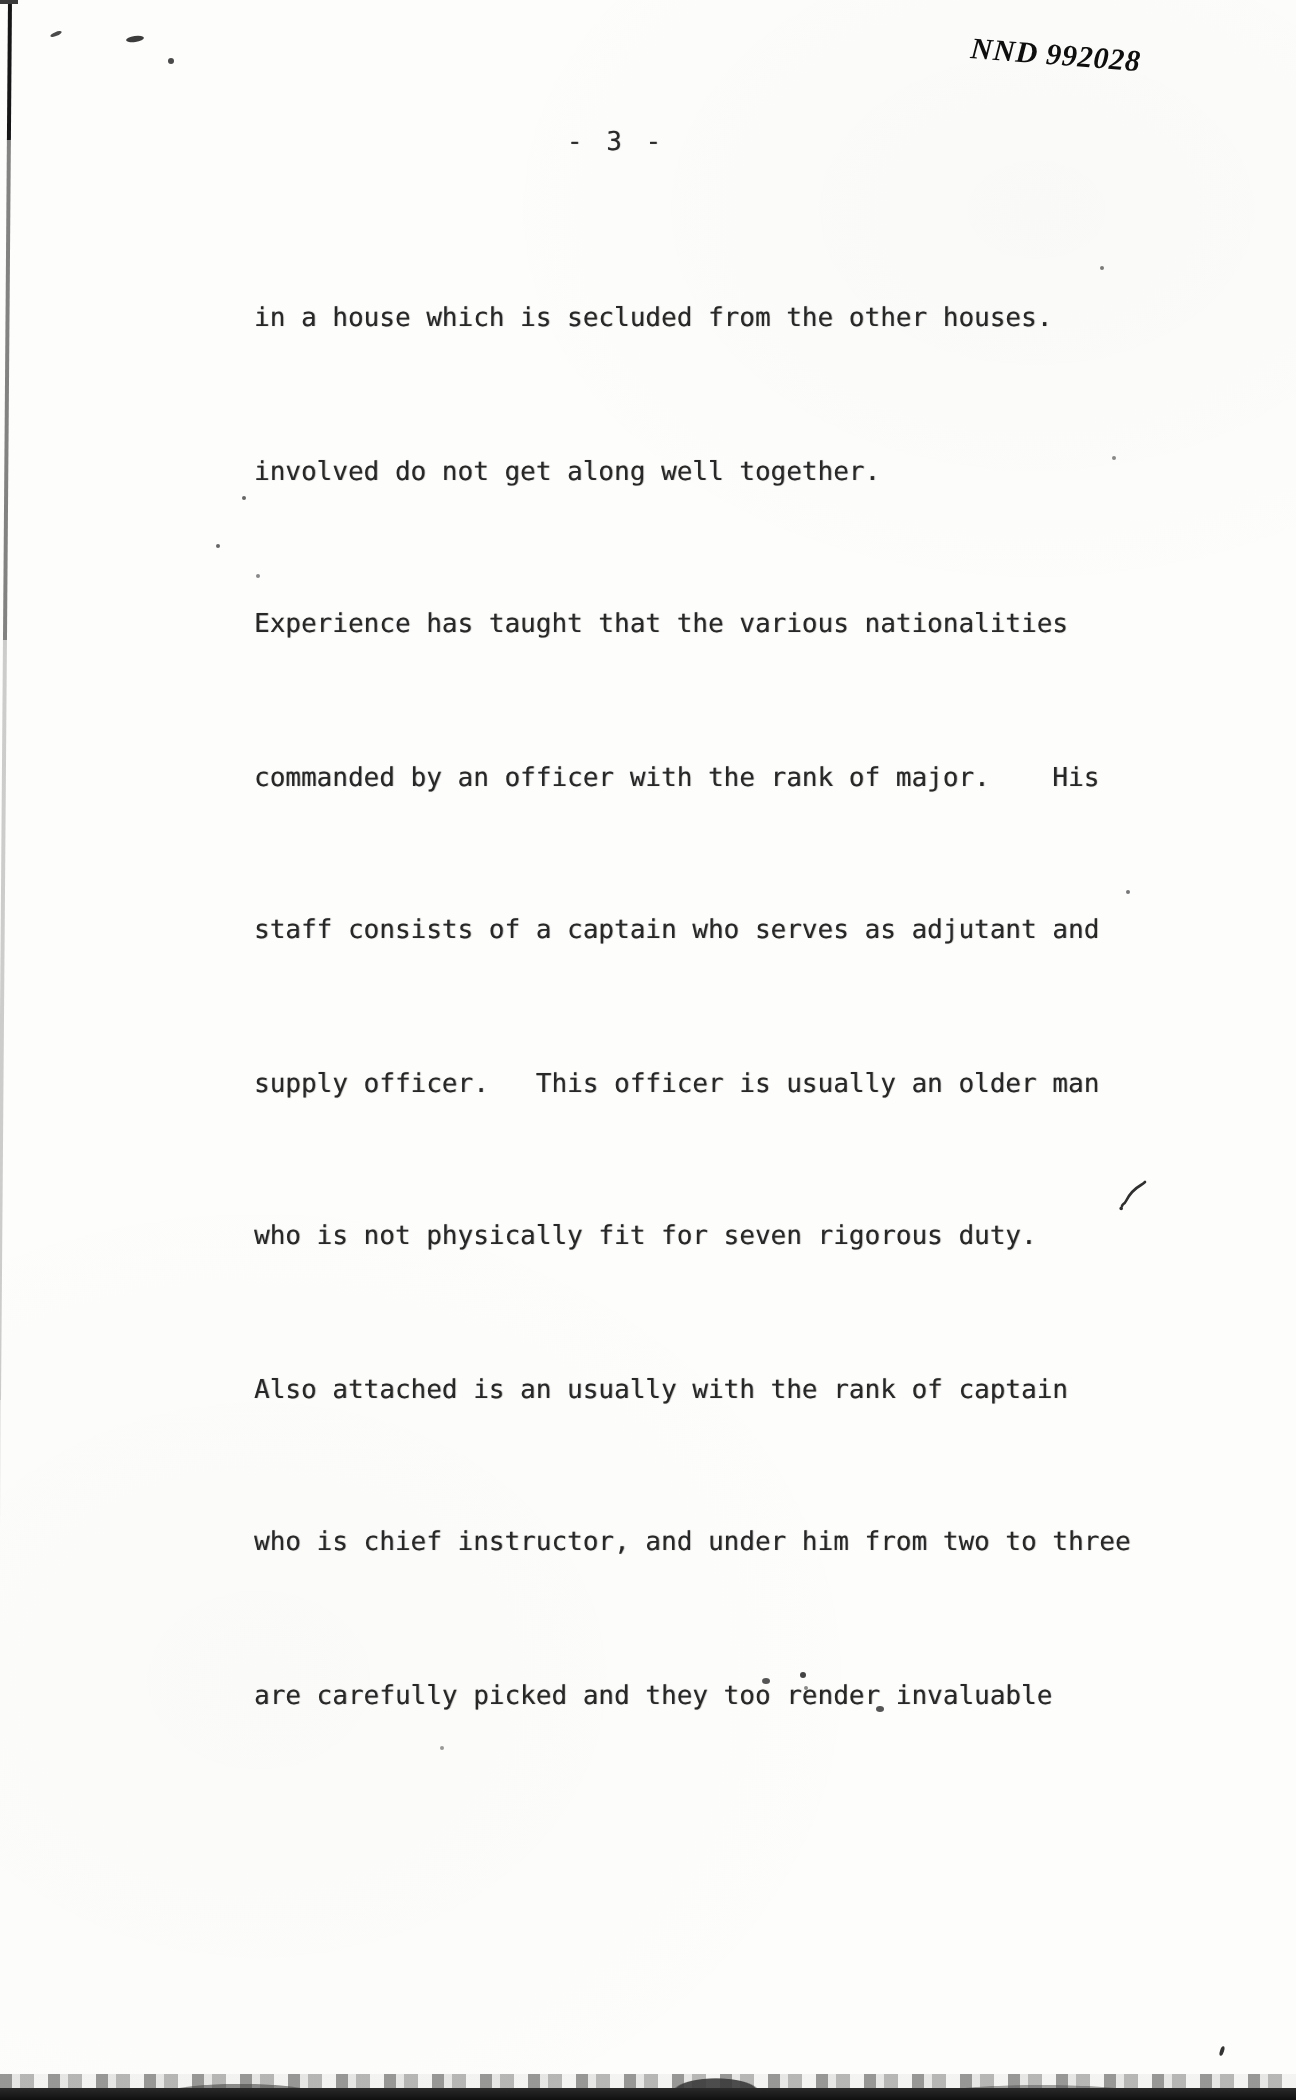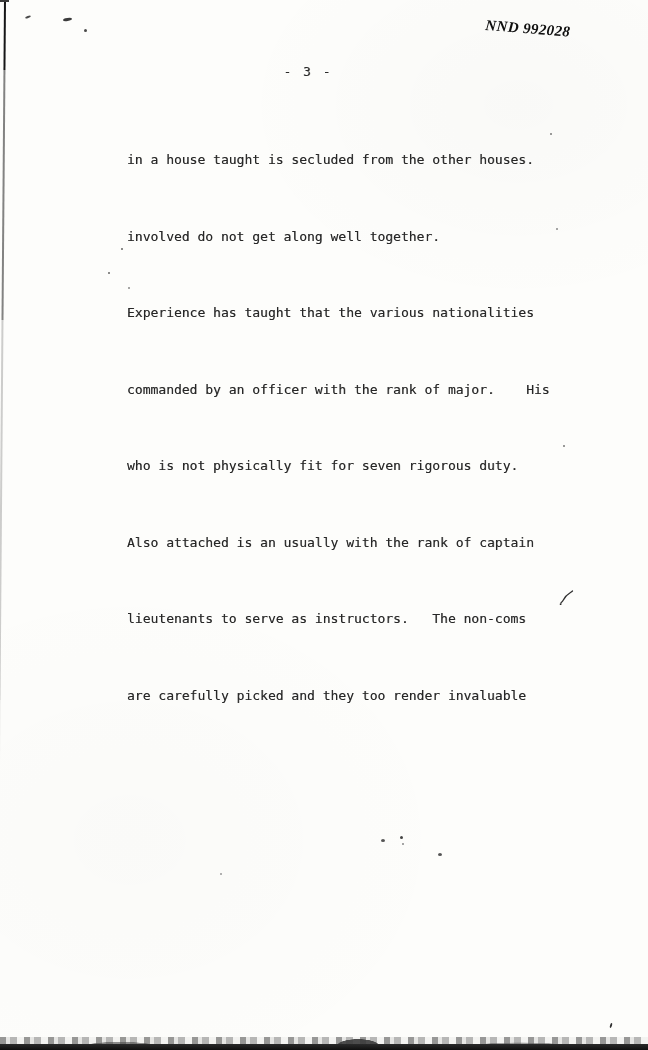--- a/index.html
+++ b/index.html
@@ -96,27 +96,29 @@
 <div class="paper-tone"></div>
 
 <div class="left-edge-line"></div>
 <div class="corner-mark" style="left:0;top:0;width:9px;height:2px;"></div>
 
 <div class="stamp">NND 992028</div>
 
 <div class="page-num">- 3 -</div>
 
 <div class="page-text">
-  <div class="line">in a house taught is secluded from the other houses.</div>
+  <div class="line">in a house which is secluded from the other houses.</div>
   <div class="line">involved do not get along well together.</div>
   <div class="line">Experience has taught that the various nationalities</div>
   <div class="line">commanded by an officer with the rank of major.    His</div>
+  <div class="line">staff consists of a captain who serves as adjutant and</div>
+  <div class="line">supply officer.   This officer is usually an older man</div>
   <div class="line">who is not physically fit for seven rigorous duty.</div>
   <div class="line">Also attached is an usually with the rank of captain</div>
-  <div class="line">lieutenants to serve as instructors.   The non-coms</div>
+  <div class="line">who is chief instructor, and under him from two to three</div>
   <div class="line">are carefully picked and they too render invaluable</div>
   
   
   
   
   
   
   
   
   

